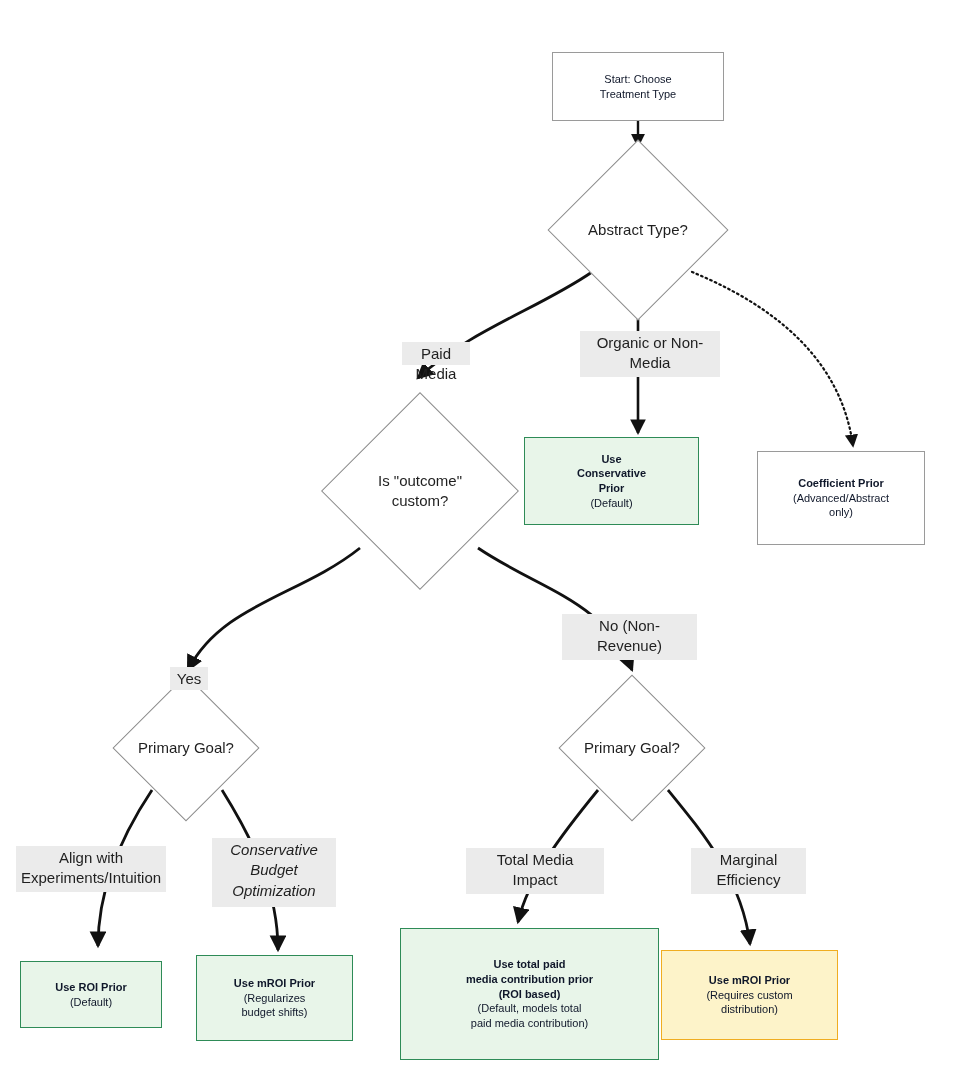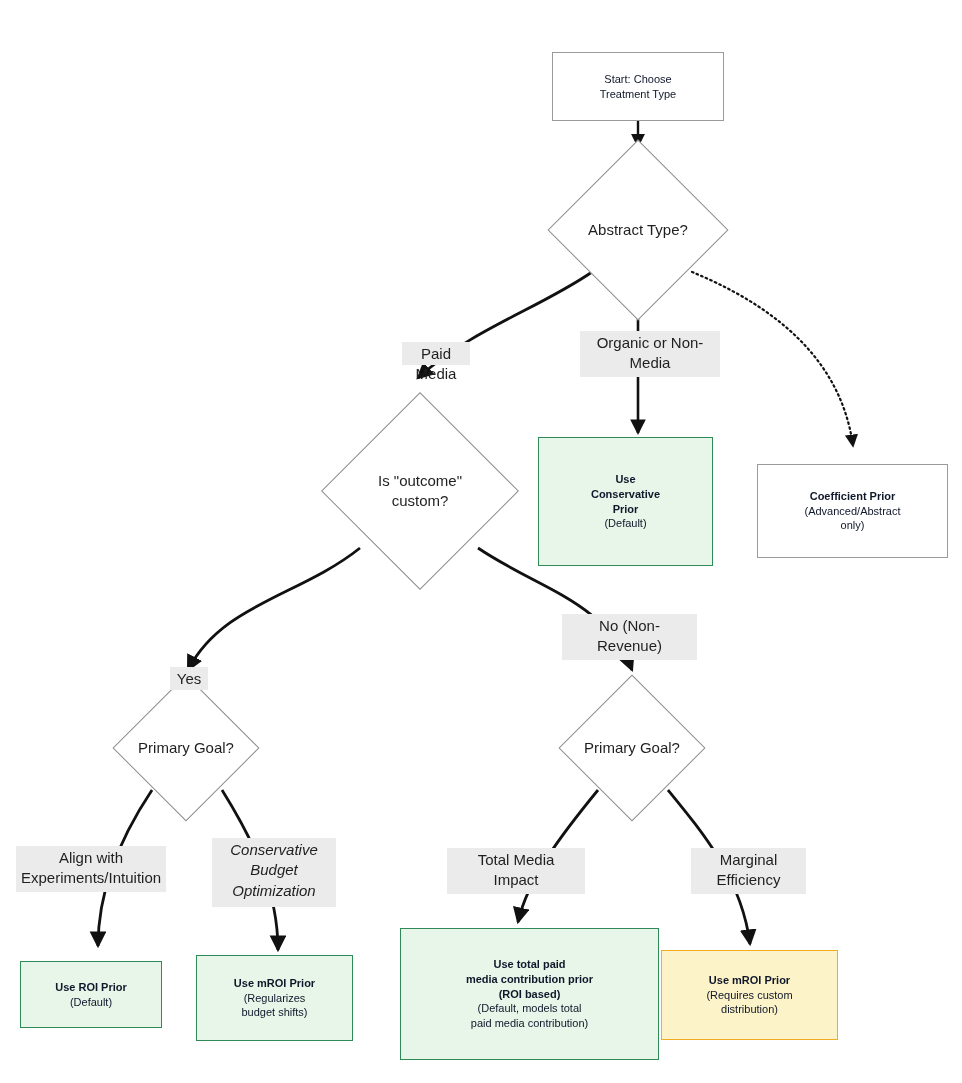--- a/index.html
+++ b/index.html
@@ -95,30 +95,30 @@
   <div class="diamond" style="left:134px;top:696px;width:104px;height:104px;">
     <div class="shape"></div>
     <div class="dlabel">Primary Goal?</div>
   </div>
 
   <div class="diamond" style="left:580px;top:696px;width:104px;height:104px;">
     <div class="shape"></div>
     <div class="dlabel">Primary Goal?</div>
   </div>
 
-  <div class="node rect green" style="left:538px;top:437px;width:175px;height:129px;">
+  <div class="node rect green" style="left:524px;top:437px;width:175px;height:88px;">
     <div class="lines">
       <span class="b">Use</span>
       <span class="b">Conservative</span>
       <span class="b">Prior</span>
       <span class="n">(Default)</span>
     </div>
   </div>
 
-  <div class="node rect" style="left:757px;top:464px;width:191px;height:94px;">
+  <div class="node rect" style="left:757px;top:451px;width:168px;height:94px;">
     <div class="lines">
       <span class="b">Coefficient Prior</span>
       <span class="n">(Advanced/Abstract</span>
       <span class="n">only)</span>
     </div>
   </div>
 
   <div class="node rect green" style="left:20px;top:961px;width:142px;height:67px;text-align:center;">
     <div class="lines">
       <span class="b">Use ROI Prior</span>
@@ -170,21 +170,21 @@
     <span>No (Non-</span><br>
     <span>Revenue)</span>
   </div>
 
   <div class="elabel" style="left:212px;top:838px;width:124px;height:69px;font-style:italic;">
     <span>Conservative</span><br>
     <span>Budget</span><br>
     <span>Optimization</span>
   </div>
 
-  <div class="elabel" style="left:447px;top:848px;width:138px;height:46px;">
+  <div class="elabel" style="left:466px;top:848px;width:138px;height:46px;">
     <span>Total Media</span><br>
     <span>Impact</span>
   </div>
 
   <div class="elabel" style="left:691px;top:848px;width:115px;height:46px;">
     <span>Marginal</span><br>
     <span>Efficiency</span>
   </div>
 
 </div>

